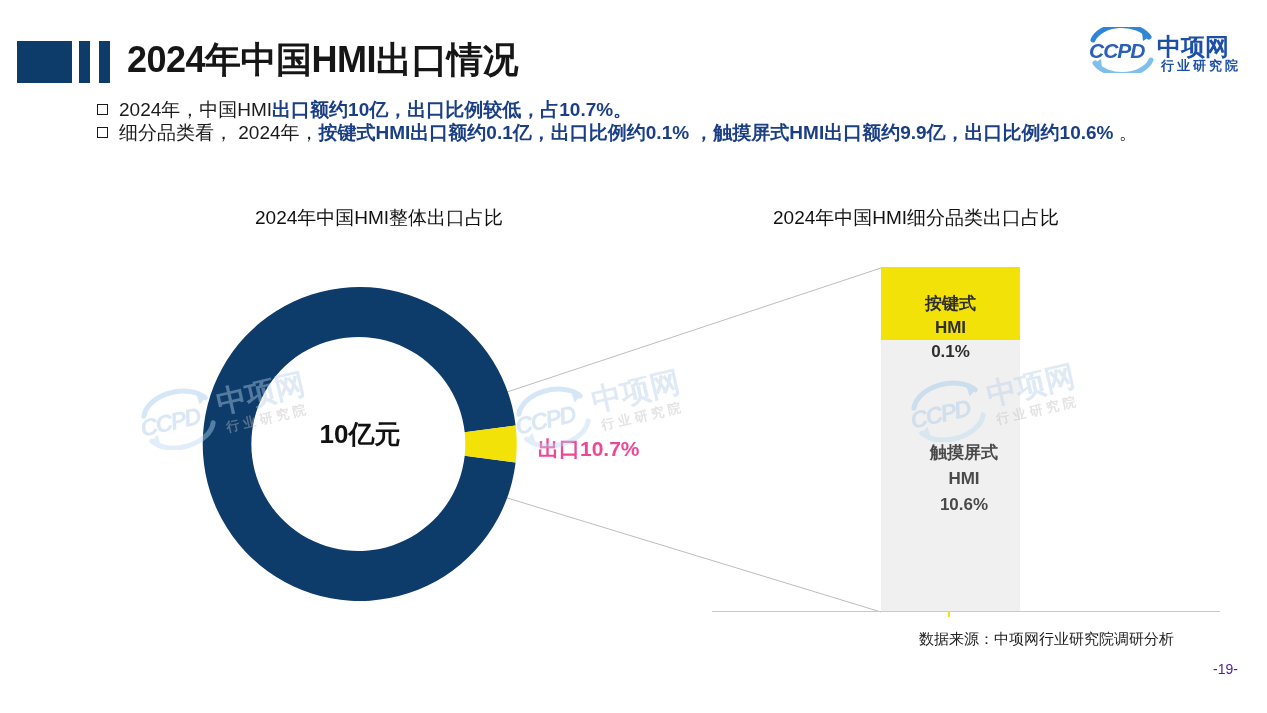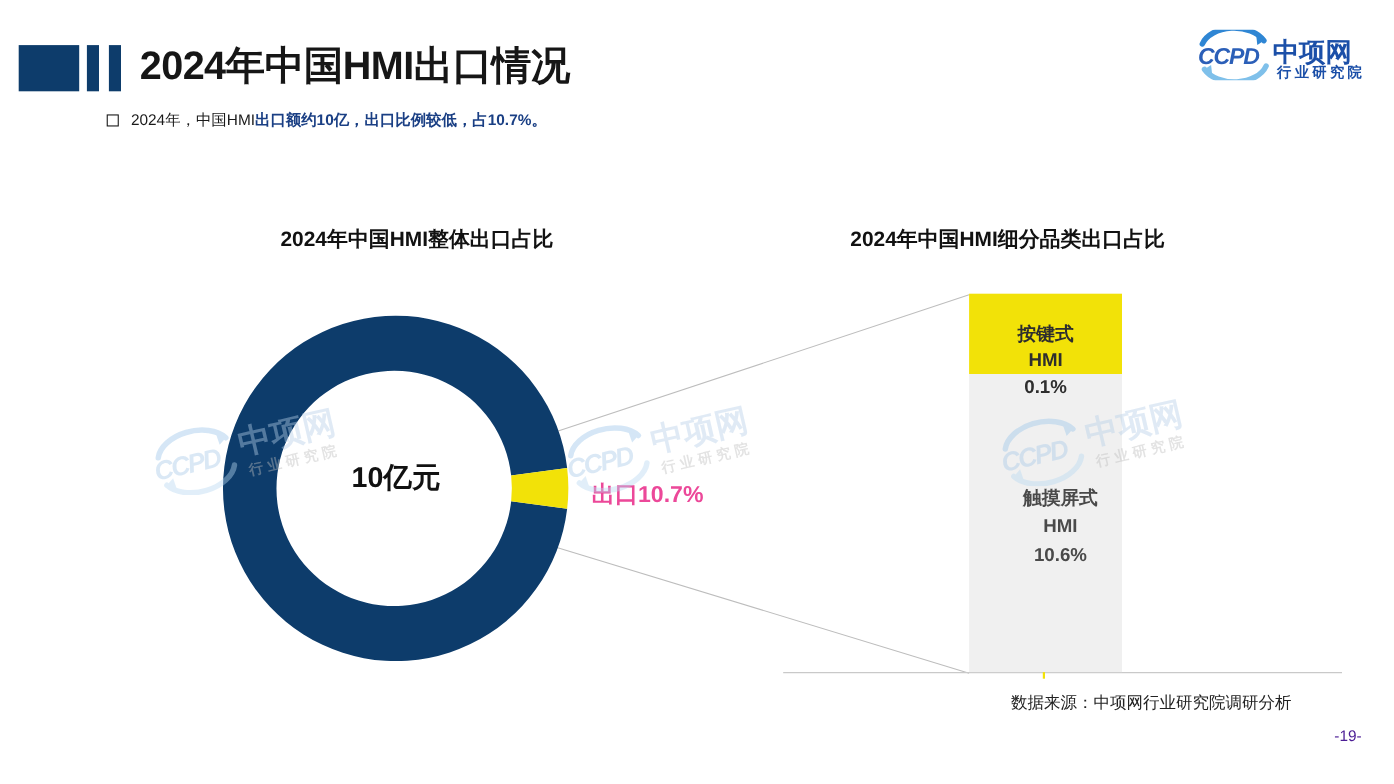--- a/index.html
+++ b/index.html
@@ -20,30 +20,30 @@
     font-size:36px;font-weight:bold;color:#161616;
     letter-spacing:-0.5px;white-space:nowrap;
   }
 
   
   .logo{position:absolute;left:1062px;top:27px;width:180px;height:46px;}
   .logo svg{display:block;}
 
   
   .bullets{position:absolute;left:80px;top:98px;width:1140px;}
-  .bullet{display:flex;align-items:flex-start;font-size:14px;line-height:23px;color:#1a1a1a;white-space:nowrap;}
+  .bullet{display:flex;align-items:flex-start;font-size:19px;line-height:23px;color:#1a1a1a;white-space:nowrap;}
   .bullet .sq{
     display:inline-block;width:9px;height:9px;border:1.6px solid #1a1a1a;
     margin-right:11px;margin-top:6px;flex:none;background:#fff;
   }
   .bullet .txt{font-weight:normal;}
   .bullet .hl{color:#1a3f84;font-weight:bold;}
 
   
-  .ct{position:absolute;font-size:19px;font-weight:bold;color:#111;white-space:nowrap;}
+  .ct{position:absolute;font-size:19px;font-weight:normal;color:#111;white-space:nowrap;}
   .ct-left{left:238px;top:205px;}
   .ct-right{left:756px;top:205px;}
 
   
   .charts{position:absolute;left:0;top:0;width:1267px;height:713px;pointer-events:none;}
 
   
   .donut-center{
     position:absolute;left:243px;top:418px;width:200px;
     text-align:center;font-size:26px;font-weight:bold;color:#111;line-height:32px;
@@ -99,20 +99,24 @@
       <text x="10" y="31" font-family="'Liberation Sans',sans-serif" font-size="21" font-weight="bold" font-style="italic" fill="#2b5fb8" letter-spacing="-1">CCPD</text>
       <text x="78" y="28" font-family="'Liberation Sans',sans-serif" font-size="24" font-weight="bold" fill="#1b4fa8">中项网</text>
       <text x="82" y="43" font-family="'Liberation Sans',sans-serif" font-size="13" font-weight="bold" fill="#1b4fa8" letter-spacing="3">行业研究院</text>
     </svg>
   </div>
 
   <div class="bullets">
     <div class="bullet">
       <span class="sq"></span>
       <span class="txt"><span>2024年，中国HMI</span><span class="hl">出口额约10亿，出口比例较低，占10.7%。</span></span>
+    </div>
+    <div class="bullet">
+      <span class="sq"></span>
+      <span class="txt"><span>细分品类看， 2024年，</span><span class="hl">按键式HMI出口额约0.1亿，出口比例约0.1% ，触摸屏式HMI出口额约9.9亿，出口比例约10.6%</span><span> 。</span></span>
     </div>
   </div>
 
   <div class="ct ct-left">2024年中国HMI整体出口占比</div>
   <div class="ct ct-right">2024年中国HMI细分品类出口占比</div>
 
   <svg class="charts" width="1267" height="713" viewBox="0 0 1267 713">
 
     <line x1="487" y1="393" x2="864" y2="268" stroke="#bdbdbd" stroke-width="1"></line>
     <line x1="487" y1="497" x2="864" y2="612" stroke="#bdbdbd" stroke-width="1"></line>

